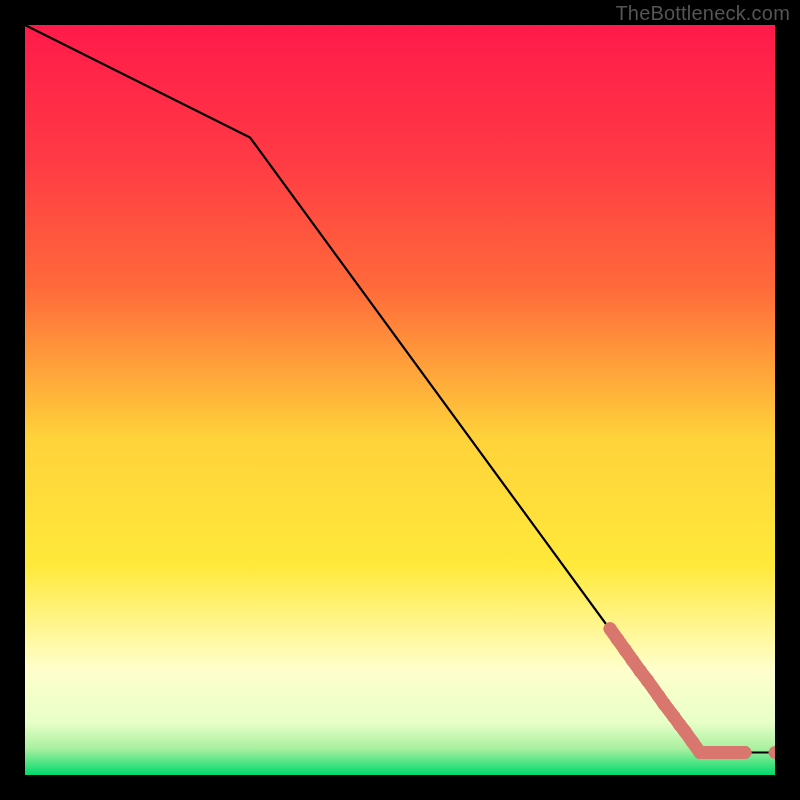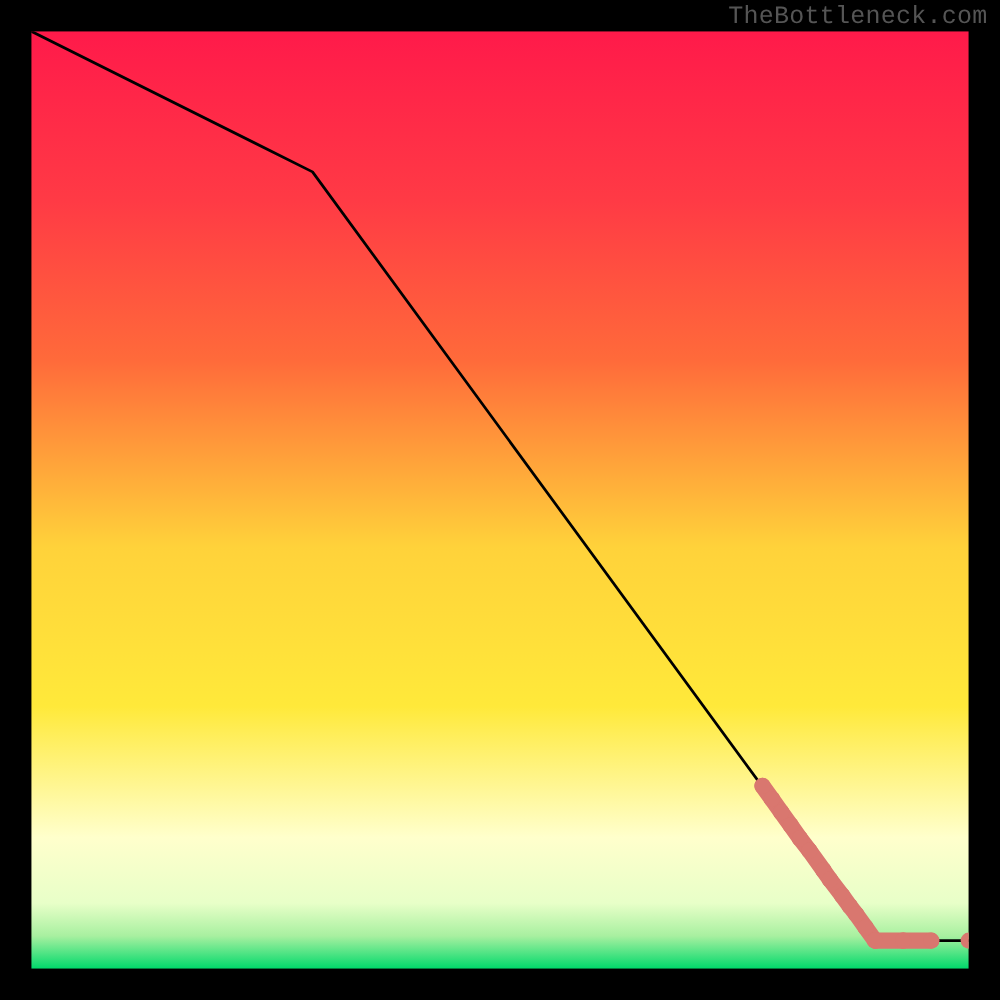--- a/index.html
+++ b/index.html
@@ -2,21 +2,21 @@
 <html><head>
 <meta charset="utf-8">
 <style>
   * { margin: 0; padding: 0; box-sizing: border-box; }
   html, body { width: 800px; height: 800px; overflow: hidden; background: #000; }
   .wrap { position: relative; width: 800px; height: 800px; }
   .attribution {
     position: absolute;
     top: 2px;
     right: 10px;
-    font-family: Liberation Mono, monospace;
+    font-family: Liberation Sans, sans-serif;
     font-size: 20px;
     color: #555;
     letter-spacing: 0.2px;
   }
   .plot {
     position: absolute;
     left: 25px;
     top: 25px;
     width: 750px;
     height: 750px;

